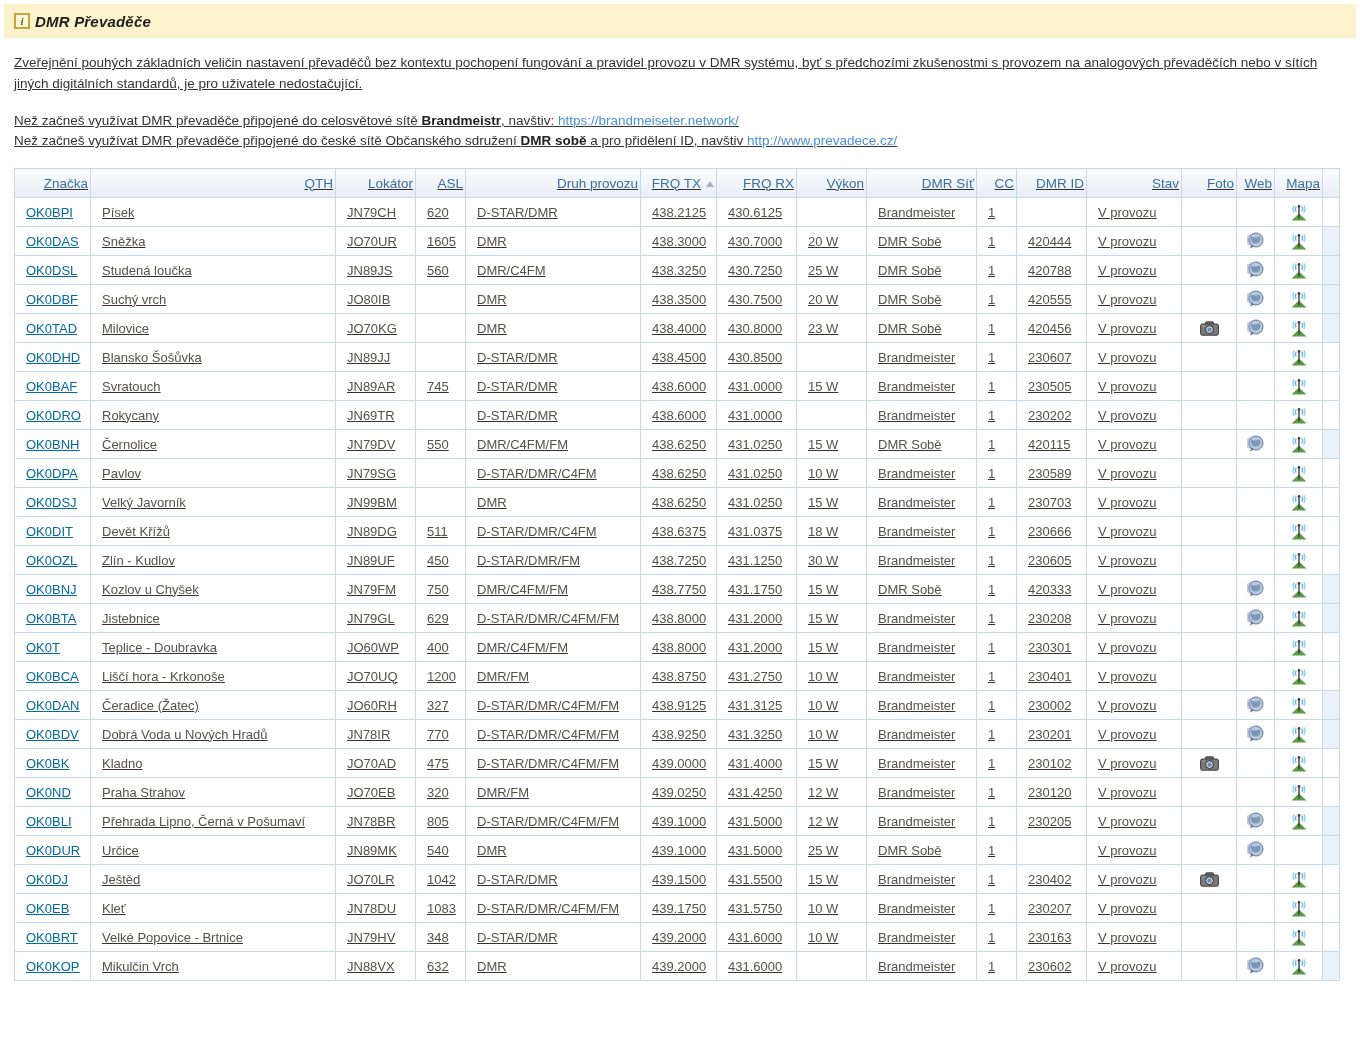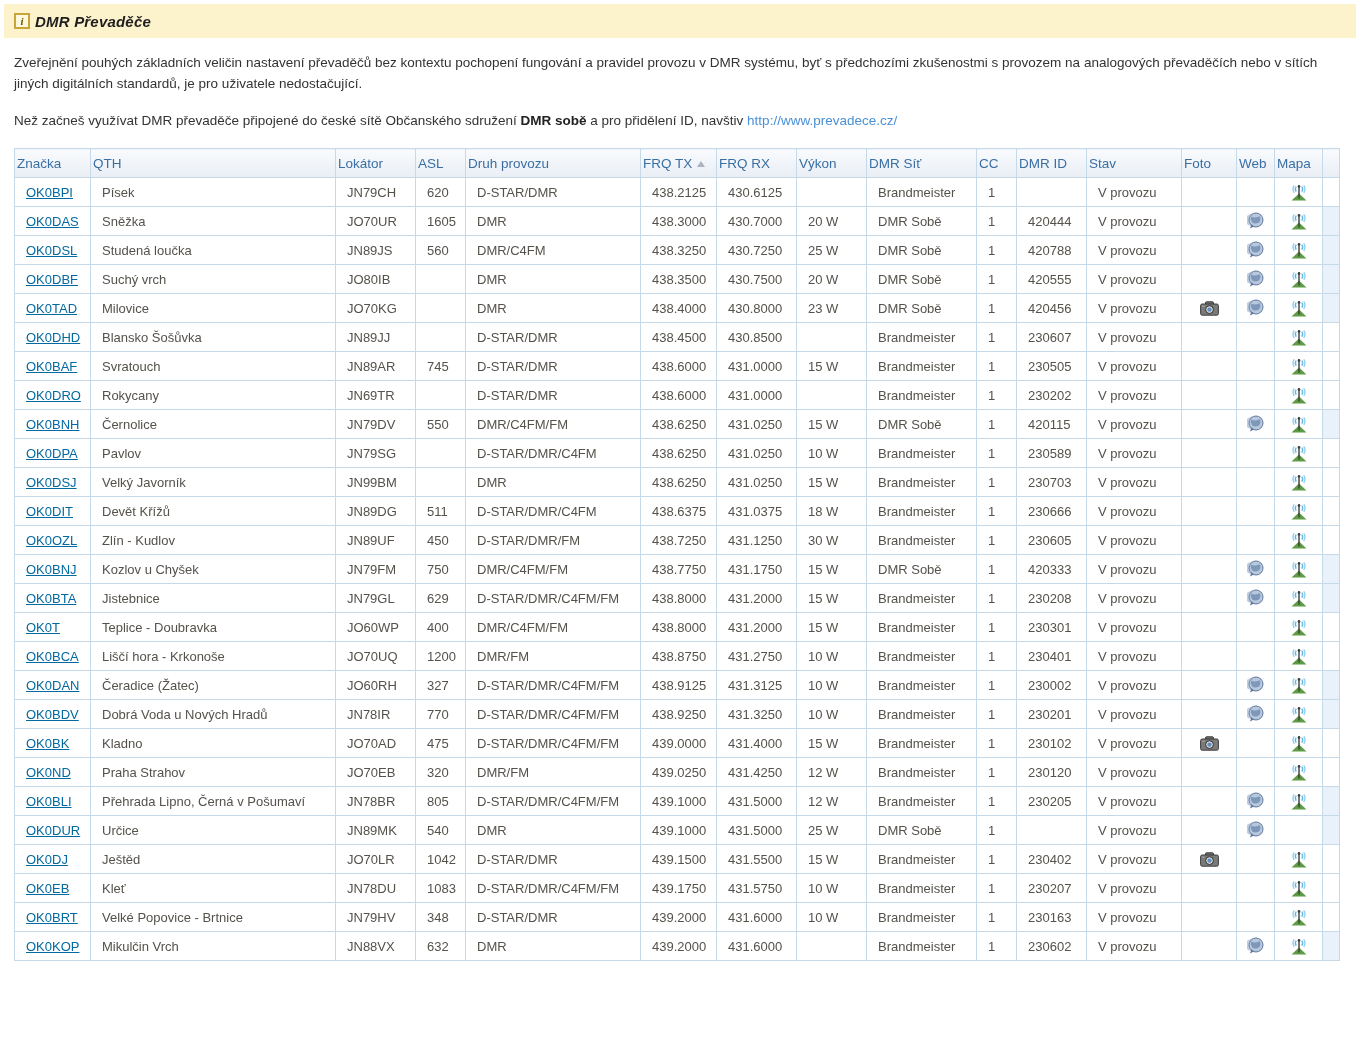--- a/index.html
+++ b/index.html
@@ -31,21 +31,21 @@
   }
   .title-bar h1 {
     font-size:15px;
     margin:0;
     color:#1e1e1e;
     font-weight:bold;
     letter-spacing:0.2px;
     font-style:italic;
   }
   
-  .content { padding:0 10px; }
+  .content { padding:0 10px;text-decoration:underline; }
   .intro {
     font-size:13.5px;
     line-height:21px;
     margin:0 0 17px 0;
     color:#333;
   }
   .link-lines p { margin:0; font-size:13.5px; line-height:20px; color:#333; }
   .link-lines b { color:#222; }
   a.textlink { color:#4a90d9; text-decoration:none; cursor:pointer; }
   
@@ -60,21 +60,21 @@
     height:29px;
     overflow:hidden;
     white-space:nowrap;
     padding:0 4px 0 11px;
   }
   thead th {
     background:linear-gradient(#f9fbfd,#e9eef5);
     color:#3a6fa3;
     font-weight:normal;
     font-size:13.5px;
-    text-align:left;
+    text-align:right;
     padding:4px 2px;
     cursor:pointer;
   }
   td { font-size:13px; color:#55514b; background:#fff; }
   td.icon-cell { text-align:center; padding:0; }
   td.sliver { padding:0; }
   td.sliver.tint { background:#e9f1fa; }
   a.callsign {
     color:#0369a1;
     text-decoration:underline;
@@ -100,20 +100,21 @@
   <div class="title-bar">
     <span class="info-icon">i</span>
     <h1>DMR Převaděče</h1>
   </div>
 
   <div class="content">
 
     <p class="intro">Zveřejnění pouhých základních veličin nastavení převaděčů bez kontextu pochopení fungování a pravidel provozu v DMR systému, byť s předchozími zkušenostmi s provozem na analogových převaděčích nebo v sítích jiných digitálních standardů, je pro uživatele nedostačující.</p>
 
     <div class="link-lines">
+      <p><span>Než začneš využívat DMR převaděče připojené do celosvětové sítě </span><b>Brandmeistr</b><span>, navštiv: </span><a class="textlink">https://brandmeiseter.network/</a></p>
       <p><span>Než začneš využívat DMR převaděče připojené do české sítě Občanského sdružení </span><b>DMR sobě</b><span> a pro přidělení ID, navštiv </span><a class="textlink">http://www.prevadece.cz/</a></p>
     </div>
 
     <table>
       <colgroup>
         <col style="width:76px">
           <col style="width:245px">
           <col style="width:80px">
           <col style="width:50px">
         <col style="width:175px">

